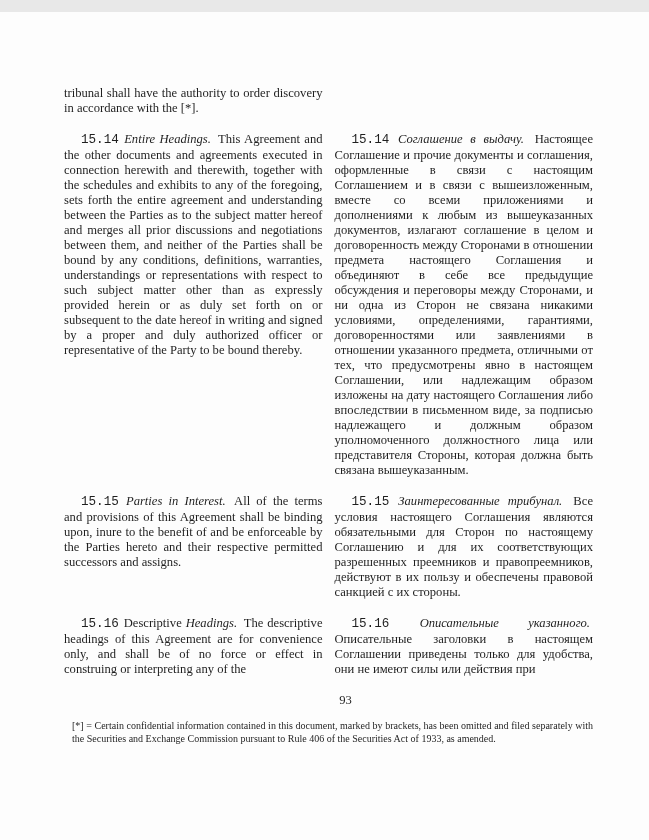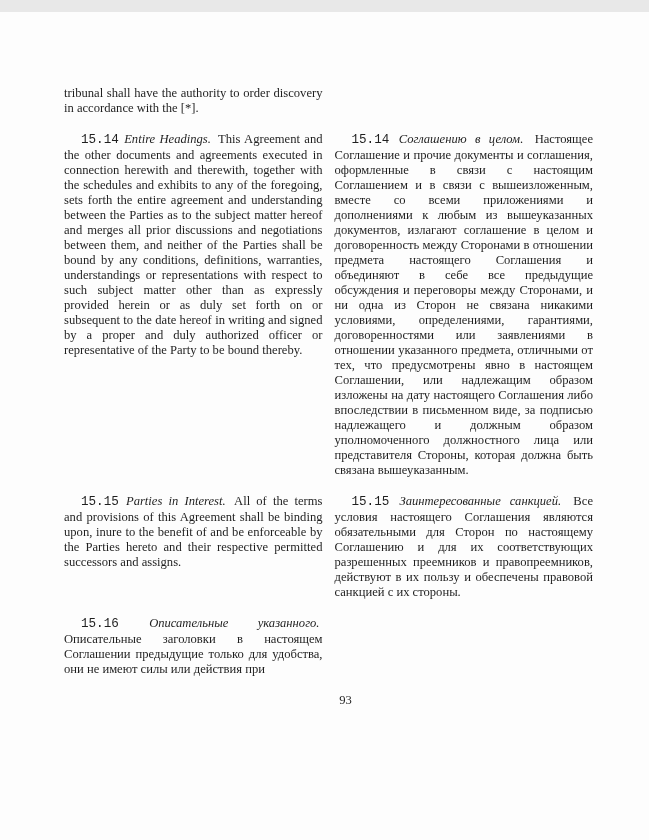--- a/index.html
+++ b/index.html
@@ -70,43 +70,50 @@
     </div>
 
     <div class="row">
       <p class="cell indent">
         <span class="num">15.14</span>
         <i class="ttl">Entire Headings.</i>
         <span>This Agreement and the other documents and agreements executed in connection herewith and therewith, together with the schedules and exhibits to any of the foregoing, sets forth the entire agreement and understanding between the Parties as to the subject matter hereof and merges all prior discussions and negotiations between them, and neither of the Parties shall be bound by any conditions, definitions, warranties, understandings or representations with respect to such subject matter other than as expressly provided herein or as duly set forth on or subsequent to the date hereof in writing and signed by a proper and duly authorized officer or representative of the Party to be bound thereby.</span>
       </p>
       <p class="cell indent">
         <span class="num">15.14</span>
-        <i class="ttl">Соглашению в целом.</i>
+        <i class="ttl">Соглашение в выдачу.</i>
         <span>Настоящее Соглашение и прочие документы и соглашения, оформленные в связи с настоящим Соглашением и в связи с вышеизложенным, вместе со всеми приложениями и дополнениями к любым из вышеуказанных документов, излагают соглашение в целом и договоренность между Сторонами в отношении предмета настоящего Соглашения и объединяют в себе все предыдущие обсуждения и переговоры между Сторонами, и ни одна из Сторон не связана никакими условиями, определениями, гарантиями, договоренностями или заявлениями в отношении указанного предмета, отличными от тех, что предусмотрены явно в настоящем Соглашении, или надлежащим образом изложены на дату настоящего Соглашения либо впоследствии в письменном виде, за подписью надлежащего и должным образом уполномоченного должностного лица или представителя Стороны, которая должна быть связана вышеуказанным.</span>
       </p>
     </div>
 
     <div class="row">
       <p class="cell indent">
         <span class="num">15.15</span>
         <i class="ttl">Parties in Interest.</i>
         <span>All of the terms and provisions of this Agreement shall be binding upon, inure to the benefit of and be enforceable by the Parties hereto and their respective permitted successors and assigns.</span>
       </p>
       <p class="cell indent">
         <span class="num">15.15</span>
-        <i class="ttl">Заинтересованные санкцией.</i>
+        <i class="ttl">Заинтересованные трибунал.</i>
         <span>Все условия настоящего Соглашения являются обязательными для Сторон по настоящему Соглашению и для их соответствующих разрешенных преемников и правопреемников, действуют в их пользу и обеспечены правовой санкцией с их стороны.</span>
       </p>
     </div>
 
     <div class="row">
       <p class="cell indent">
         <span class="num">15.16</span>
+        <span>Descriptive</span>
+        <i class="ttl">Headings.</i>
+        <span>The descriptive headings of this Agreement are for convenience only, and shall be of no force or effect in construing or interpreting any of the</span>
+      </p>
+      <p class="cell indent">
+        <span class="num">15.16</span>
         <i class="ttl">Описательные указанного.</i>
-        <span>Описательные заголовки в настоящем Соглашении предыдущие только для удобства, они не имеют силы или действия при</span>
+        <span>Описательные заголовки в настоящем Соглашении приведены только для удобства, они не имеют силы или действия при</span>
       </p>
     </div>
 
     <div class="page-number">93</div>
 
+    <p class="footnote">[*] = Certain confidential information contained in this document, marked by brackets, has been omitted and filed separately with the Securities and Exchange Commission pursuant to Rule 406 of the Securities Act of 1933, as amended.</p>
 
   </div>
 </div>
 
 </body></html>

